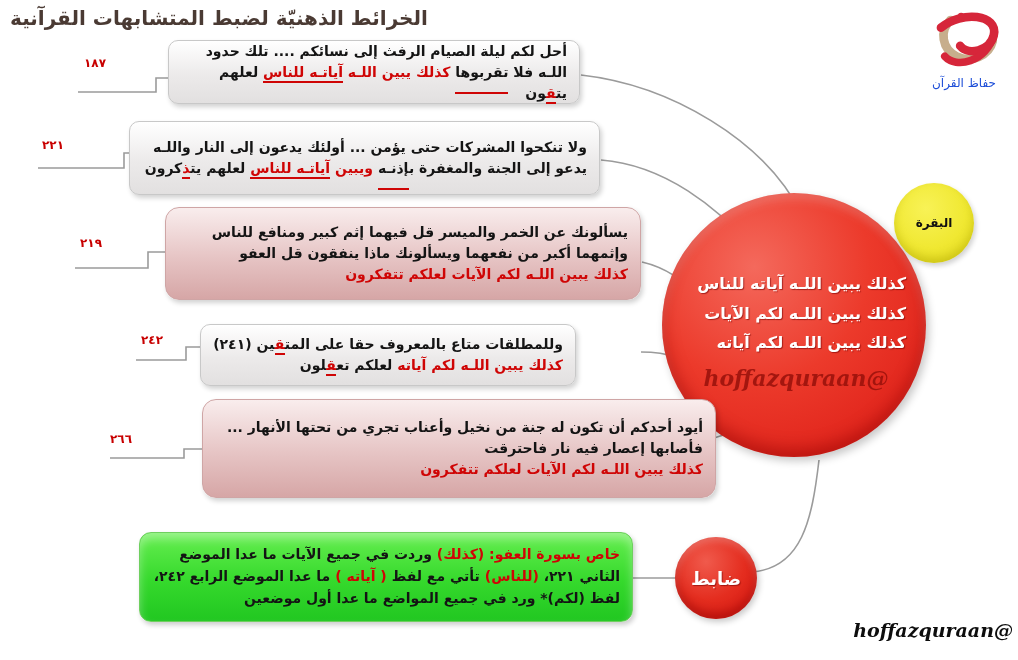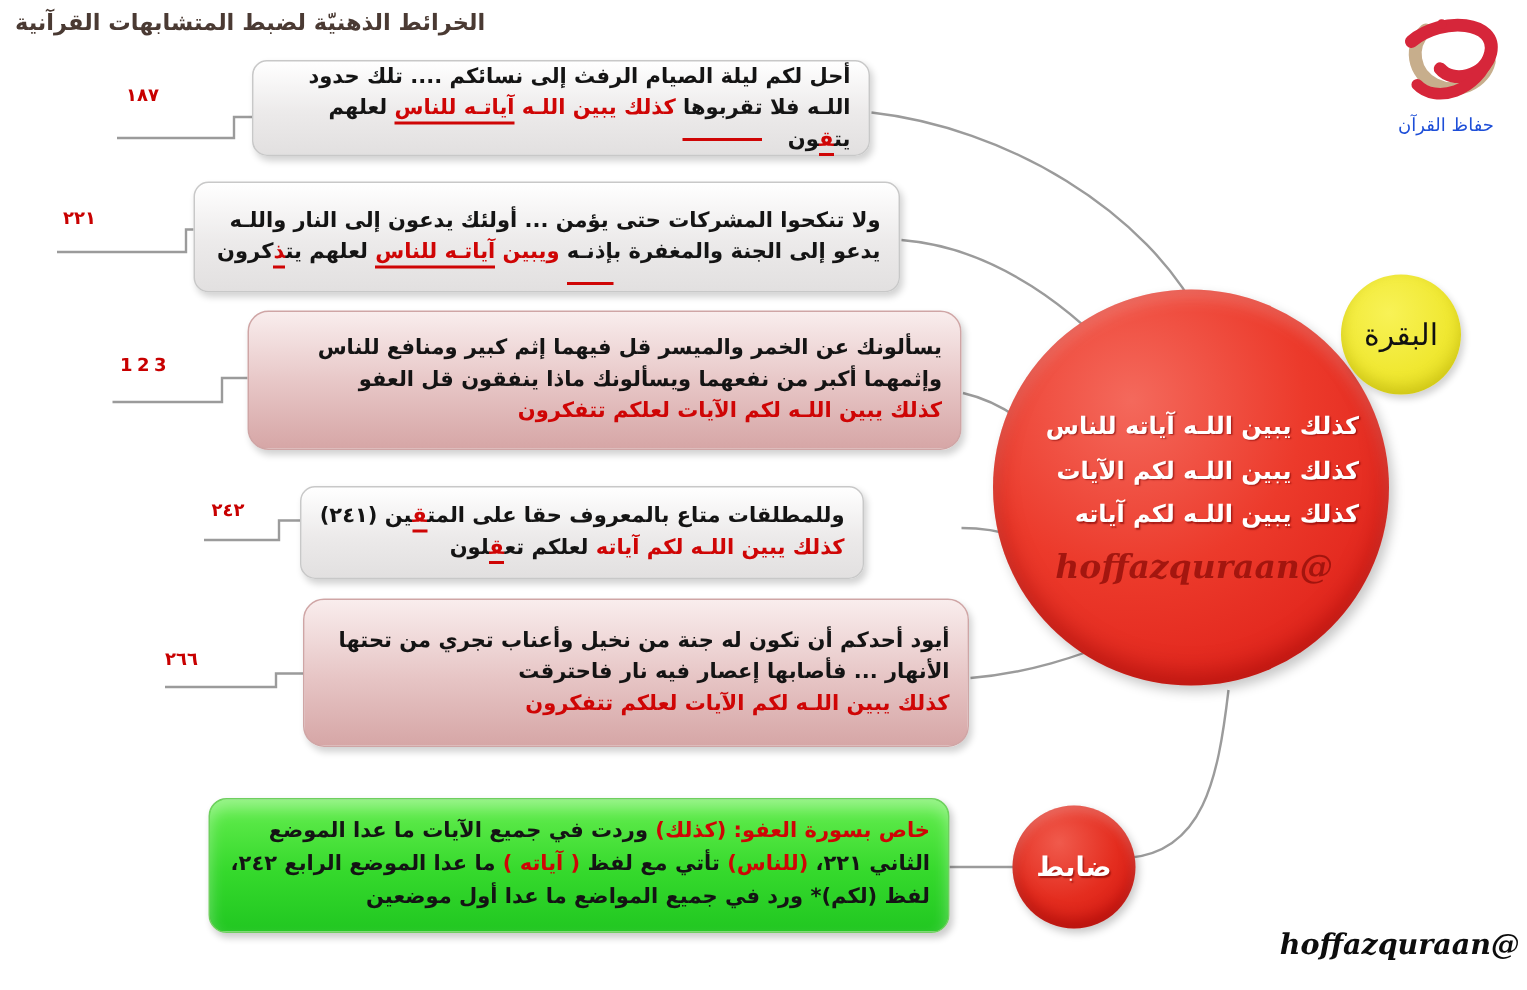--- a/index.html
+++ b/index.html
@@ -5,21 +5,21 @@
   html,body{margin:0;padding:0;background:#fff;}
   #canvas{
     position:relative;width:1018px;height:660px;background:#ffffff;
     font-family:"DejaVu Sans","Liberation Sans",sans-serif;
     overflow:hidden;direction:rtl;
   }
   svg.underlay{position:absolute;left:0;top:0;z-index:0;}
 
   .page-title{
     position:absolute;left:10px;top:6px;z-index:3;
-    font-size:15px;font-weight:bold;color:#4a3a33;white-space:nowrap;direction:rtl;
+    font-size:20px;font-weight:bold;color:#4a3a33;white-space:nowrap;direction:rtl;
   }
 
   
   .vnum{
     position:absolute;z-index:3;color:#c80000;font-weight:bold;font-size:12px;
     letter-spacing:3px;direction:rtl;
   }
   .n187{left:84px;top:56px;} .n221{left:42px;top:138px;} .n219{left:80px;top:236px;}
   .n242{left:141px;top:333px;} .n266{left:110px;top:432px;}
 
@@ -30,21 +30,21 @@
     padding:5px 12px;box-sizing:border-box;
     font-size:14px;font-weight:bold;line-height:1.5;text-align:right;direction:rtl;
     box-shadow:2px 3px 5px rgba(0,0,0,.18);
   }
   .vbox-gray{background:linear-gradient(#ffffff,#eceaea 55%,#e2e0e0);border:1px solid #c8c8c8;}
   .vbox-pink{background:linear-gradient(#f9eded,#e6c4c4 55%,#d6a6a6);border:1px solid #cfa5a5;border-radius:14px;}
   .b187{left:168px;top:40px;width:412px;height:64px;}
   .b221{left:129px;top:121px;width:471px;height:74px;}
   .b219{left:165px;top:207px;width:476px;height:93px;}
   .b242{left:200px;top:324px;width:376px;height:62px;}
-  .b266{left:202px;top:399px;width:444px;height:99px;}
+  .b266{left:202px;top:399px;width:514px;height:99px;}
 
   .rule-box{
     position:absolute;z-index:2;left:139px;top:532px;width:494px;height:90px;
     border-radius:12px;border:1px solid #6fcf5f;
     background:linear-gradient(#66ee50,#35d92c 55%,#21c721);
     box-shadow:inset 0 6px 10px rgba(255,255,255,.35),2px 3px 5px rgba(0,0,0,.2);
     display:flex;align-items:center;padding:5px 12px;box-sizing:border-box;
     font-size:14px;font-weight:bold;line-height:1.55;text-align:right;direction:rtl;
   }
 
@@ -70,21 +70,21 @@
     font-family:"DejaVu Serif","Liberation Serif",serif;font-style:italic;font-weight:bold;
     font-size:22px;color:rgba(150,16,10,.85);
   }
 
   
   .surah-badge{
     position:absolute;z-index:3;left:894px;top:183px;width:80px;height:80px;border-radius:50%;
     background:radial-gradient(circle at 40% 32%,#f8f256 0%,#f0e832 55%,#dfd71a 100%);
     box-shadow:inset 0 -5px 9px rgba(170,160,0,.4),2px 3px 5px rgba(0,0,0,.18);
     display:flex;align-items:center;justify-content:center;
-    font-size:20px;font-weight:normal;color:#111;
+    font-size:12px;font-weight:bold;color:#111;
   }
 
   
   .anchor-circle{
     position:absolute;z-index:2;left:675px;top:537px;width:82px;height:82px;border-radius:50%;
     background:radial-gradient(circle at 38% 30%,#f05a4c 0%,#e42d1f 50%,#d2130e 100%);
     box-shadow:inset 0 -6px 10px rgba(140,0,0,.45),inset 0 4px 7px rgba(255,255,255,.25),2px 3px 6px rgba(0,0,0,.22);
     display:flex;align-items:center;justify-content:center;
     color:#fff;font-size:18px;font-weight:bold;text-shadow:1px 1px 1px rgba(120,0,0,.6);
   }
@@ -131,21 +131,21 @@
       <path d="M 80,34 A 26,24 0 1 1 36,12" fill="none" stroke="#c7ae8c" stroke-width="9" stroke-linecap="round"></path>
       <path d="M26,20 C48,2 86,6 81,28 C77,45 54,49 46,39" fill="none" stroke="#d6263a" stroke-width="9" stroke-linecap="round"></path>
       <path d="M81,28 C72,56 42,63 30,50" fill="none" stroke="#d6263a" stroke-width="8" stroke-linecap="round"></path>
       <circle cx="47" cy="8" r="3.4" fill="#d6263a"></circle>
     </svg>
     <div class="logo-caption">حفاظ القرآن</div>
   </div>
 
   <div class="vnum n187">١٨٧</div>
   <div class="vnum n221">٢٢١</div>
-  <div class="vnum n219">123</div>
+  <div class="vnum n219">٢١٩</div>
   <div class="vnum n242">٢٤٢</div>
   <div class="vnum n266">٢٦٦</div>
 
   <div class="vbox vbox-gray b187">
     <div><span class="seg-b">أحل لكم ليلة الصيام الرفث إلى نسائكم .... تلك حدود اللـه فلا </span><span class="seg-bu">تقربوها</span><span class="seg-b"> </span><span class="seg-r">كذلك يبين اللـه </span><span class="seg-ru">آياتـه للناس</span><span class="seg-b"> لعلهم يت‍</span><span class="seg-ru">‍ق‍</span><span class="seg-b">‍ون</span></div>
   </div>
   <div class="vbox vbox-gray b221">
     <div><span class="seg-b">ولا تنكحوا المشركات حتى يؤمن ... أولئك يدعون إلى النار واللـه يدعو إلى الجنة والمغفرة ب‍</span><span class="seg-bu">إذنـه</span><span class="seg-b"> </span><span class="seg-r">ويبين </span><span class="seg-ru">آياتـه للناس</span><span class="seg-b"> لعلهم يت‍</span><span class="seg-ru">‍ذ</span><span class="seg-b">كرون</span></div>
   </div>
   <div class="vbox vbox-pink b219">

